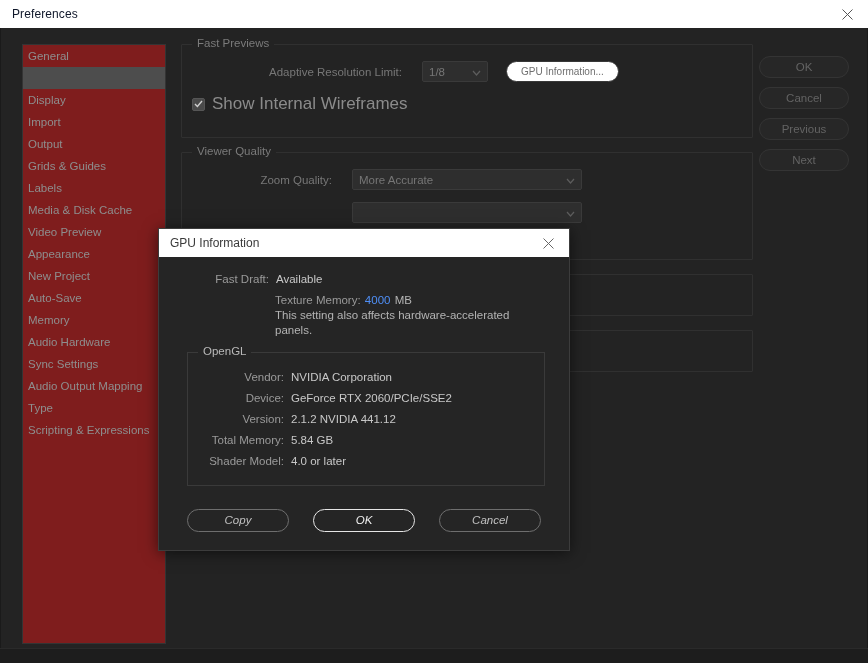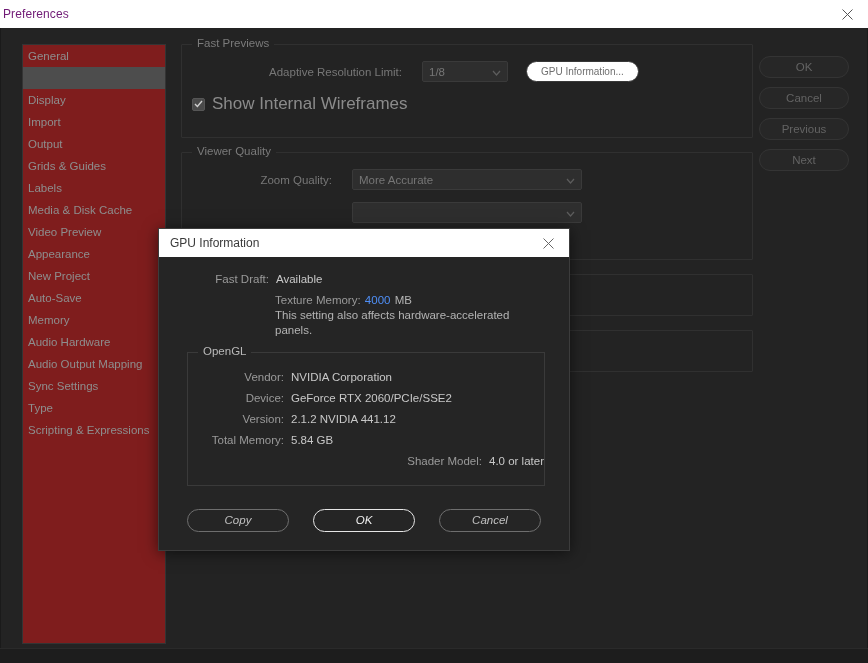--- a/index.html
+++ b/index.html
@@ -26,22 +26,22 @@
   #prefs-titlebar {
     height: 28px;
     background: #ffffff;
     flex: 0 0 28px;
     position: relative;
     display: flex;
     align-items: center;
   }
   #prefs-title {
     font-size: 12px;
-    color: #701a75;
-    margin-left: 3px;
+    color: #0f172a;
+    margin-left: 12px;
     letter-spacing: .1px;
   }
   .win-close {
     position: absolute;
     right: 6px; top: 0;
     width: 30px; height: 28px;
     display: flex; align-items: center; justify-content: center;
     cursor: pointer;
   }
   .win-close svg { display:block; }
@@ -311,34 +311,34 @@
       <div class="side-item">Output</div>
       <div class="side-item">Grids &amp; Guides</div>
       <div class="side-item">Labels</div>
       <div class="side-item">Media &amp; Disk Cache</div>
       <div class="side-item">Video Preview</div>
       <div class="side-item">Appearance</div>
       <div class="side-item">New Project</div>
       <div class="side-item">Auto-Save</div>
       <div class="side-item">Memory</div>
       <div class="side-item">Audio Hardware</div>
+      <div class="side-item">Sync Settings</div>
       <div class="side-item">Audio Output Mapping</div>
-      <div class="side-item">Sync Settings</div>
       <div class="side-item">Type</div>
       <div class="side-item">Scripting &amp; Expressions</div>
     </div>
 
     <div id="main">
 
       <div class="group" style="height:94px;">
         <span class="group-title">Fast Previews</span>
         <div class="group-inner">
           <div class="field-row">
             <span class="field-label" style="width:210px;">Adaptive Resolution Limit:</span>
-            <div class="dropdown" style="width:86px;">
+            <div class="dropdown" style="width:66px;">
               <span>1/8</span>
               <span class="chev">
                 <svg width="9" height="6" viewBox="0 0 9 6">
                     <path d="M1 1 L4.5 5 L8 1" fill="none" stroke="#6d6d6d" stroke-width="1.2"></path>
                   </svg>
               </span>
             </div>
             <div class="pill-btn" style="margin-left:18px;">GPU Information...</div>
           </div>
           <div class="check-row">
@@ -432,21 +432,21 @@
             <span class="kv-val">GeForce RTX 2060/PCIe/SSE2</span>
           </div>
           <div class="kv-row">
             <span class="kv-key">Version:</span>
             <span class="kv-val">2.1.2 NVIDIA 441.12</span>
           </div>
           <div class="kv-row">
             <span class="kv-key">Total Memory:</span>
             <span class="kv-val">5.84 GB</span>
           </div>
-          <div class="kv-row" style="margin-bottom:0;justify-content:flex-end;">
+          <div class="kv-row" style="margin-bottom:0;">
             <span class="kv-key">Shader Model:</span>
             <span class="kv-val">4.0 or later</span>
           </div>
         </div>
 
         <div id="gpu-buttons">
           <div class="dlg-btn copy">Copy</div>
           <div class="dlg-btn ok">OK</div>
           <div class="dlg-btn cancel">Cancel</div>
         </div>

